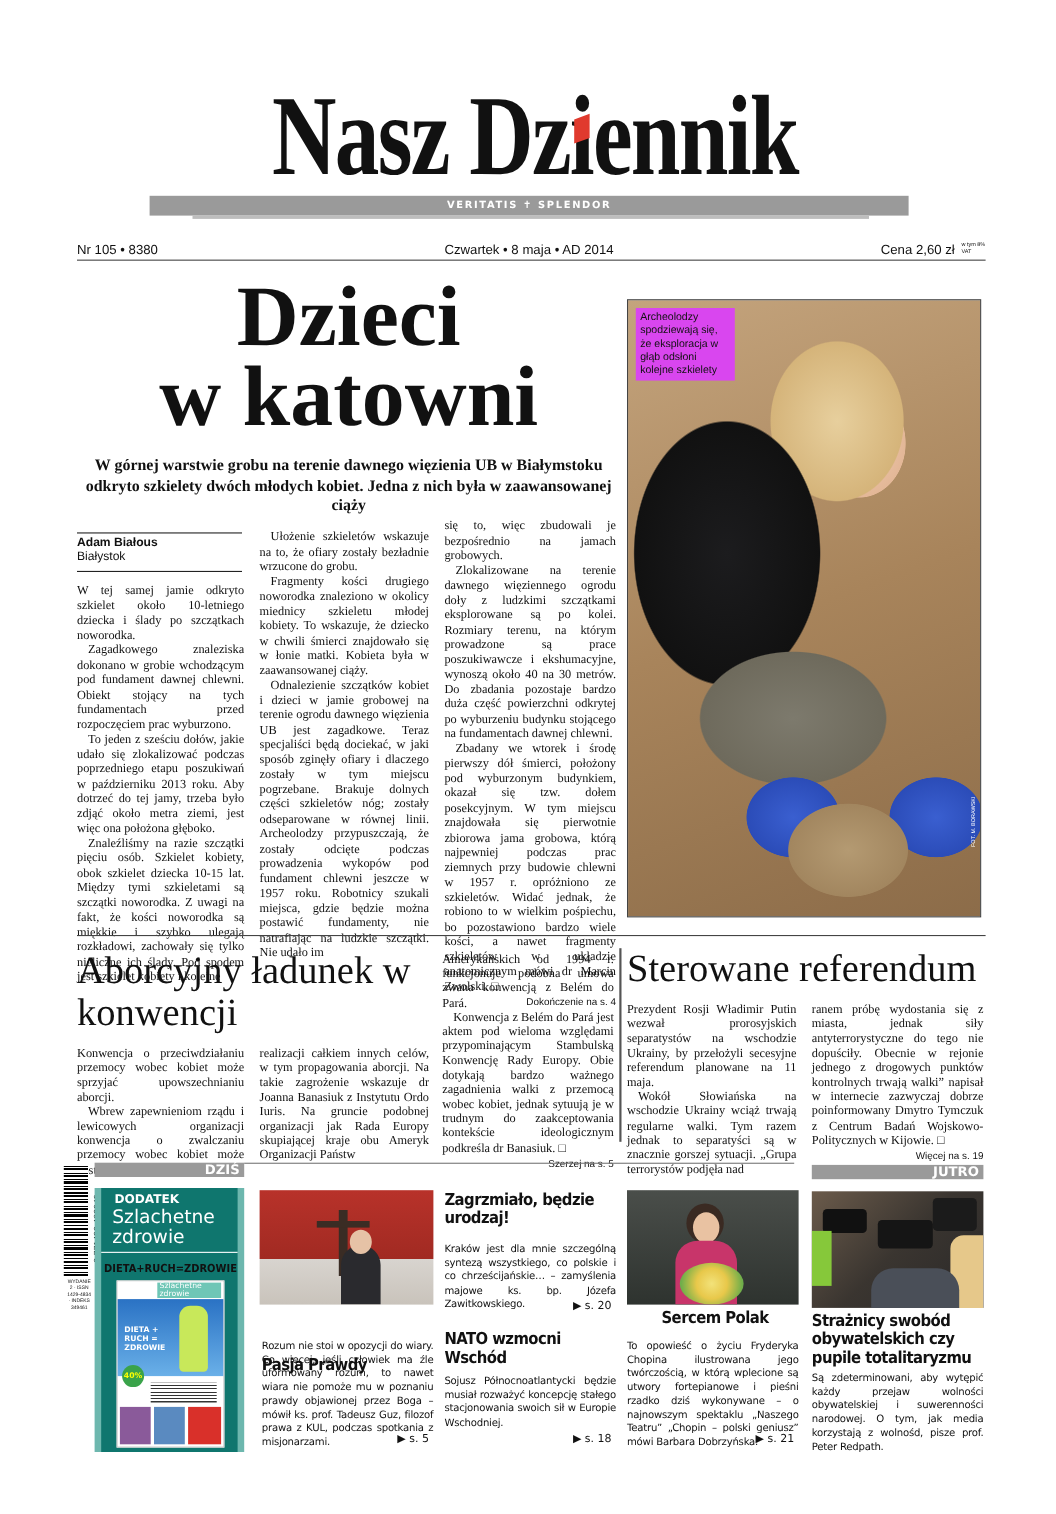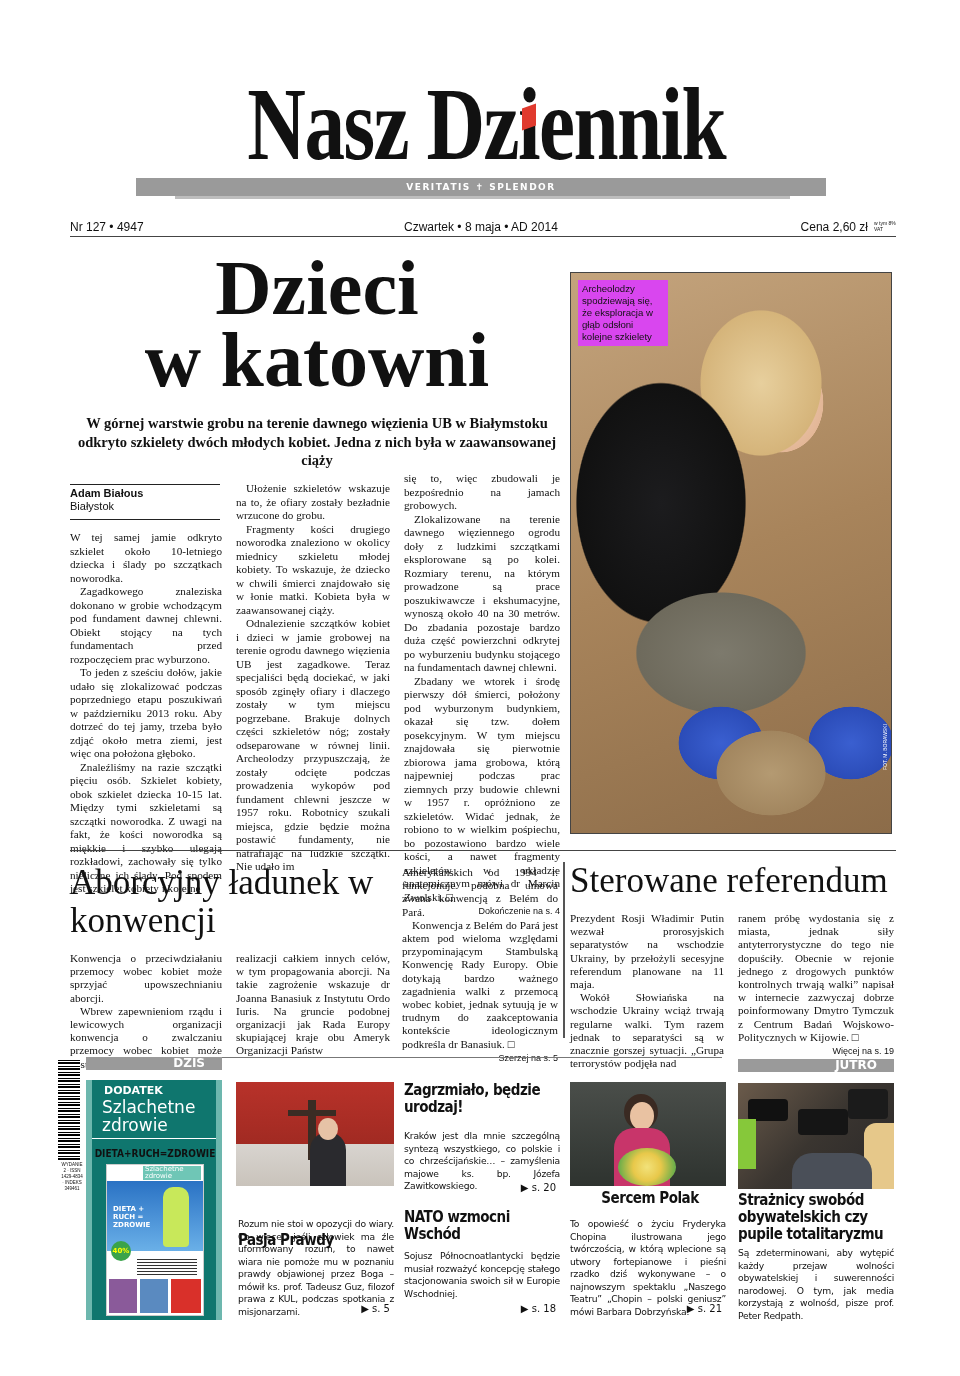--- a/index.html
+++ b/index.html
@@ -28,21 +28,21 @@
       radial-gradient(ellipse 140px 100px at 150px 380px,#7d7a6d 0%,#6e6a5c 60%,transparent 61%),
       radial-gradient(ellipse 120px 170px at 90px 230px,#1c1c1e 0%,#111 70%,transparent 71%),
       radial-gradient(ellipse 100px 120px at 190px 110px,#e7cf9d 0%,#d5b47a 60%,transparent 61%),
       radial-gradient(ellipse 60px 70px at 210px 130px,#f1cdb4 0%,#e3b797 70%,transparent 71%),
       linear-gradient(160deg,#c4a47d 0%,#a8845b 50%,#8c6c49 100%);}
   .caption-box{left:578px;top:280px;width:90px;height:66px;background:#d946ef;font-family:Liberation Sans, sans-serif;font-size:9.6px;line-height:12px;padding:3px 4px;box-sizing:border-box;}
   .photo-credit{left:882px;top:770px;font-family:"Liberation Sans",sans-serif;font-size:5px;color:#fff;transform:rotate(-90deg);transform-origin:left top;white-space:nowrap;}
   .divider-h{height:1px;background:#444;}
   .divider-v{width:1.5px;background:#555;}
   .head2{font-size:35px;line-height:38px;font-weight:normal;}
-  .section-bar{height:13px;background:#9a9a9a;color:#fff;font-family:"DejaVu Sans",sans-serif;font-weight:bold;font-size:12px;line-height:13px;text-align:right;padding-right:17px;box-sizing:border-box;}
+  .section-bar{height:13px;background:#9a9a9a;color:#fff;font-family:"DejaVu Sans",sans-serif;font-weight:bold;font-size:12px;line-height:13px;text-align:right;padding-right:4px;box-sizing:border-box;}
   .teaser-title{font-family:"DejaVu Sans Condensed","DejaVu Sans",sans-serif;font-weight:bold;font-size:15px;line-height:17px;letter-spacing:-0.5px;}
   .teaser-text{font-family:"DejaVu Sans",sans-serif;font-size:9.2px;line-height:12.5px;text-align:justify;letter-spacing:-0.2px;}
   .teaser-ref{font-family:"DejaVu Sans",sans-serif;font-size:10px;text-align:right;}
   .supplement{left:86px;top:1080px;width:136px;height:240px;background:#6db7ae;}
   .supp-inner{position:absolute;left:6px;top:0;width:124px;height:240px;background:#0f766e;}
   .supp-dodatek{position:absolute;left:12px;top:4px;color:#fff;font-family:"DejaVu Sans",sans-serif;font-weight:bold;font-size:11px;}
   .supp-title{position:absolute;left:10px;top:18px;color:#fff;font-family:"DejaVu Sans",sans-serif;font-size:17px;line-height:18px;}
   .supp-sep{position:absolute;left:0;top:58px;width:124px;height:1px;background:#fff;}
   .supp-formula{position:absolute;left:2px;top:68px;width:122px;text-align:center;font-family:"DejaVu Sans Condensed","DejaVu Sans",sans-serif;font-weight:bold;font-size:10px;color:#111;}
   .supp-cover{position:absolute;left:14px;top:84px;width:96px;height:150px;background:#fff;border:1px solid #ccc;}
@@ -56,21 +56,21 @@
 
 <div class="abs masthead">
   <span class="masthead-title">Nasz Dziennik</span>
   <div class="red-flag"></div>
 </div>
 <div class="abs band"></div>
 <div class="abs band-inner"></div>
 <div class="abs motto">VERITATIS ✝ SPLENDOR</div>
 
 <div class="abs info-row">
-  <span style="left:0">Nr 127 • 4947</span>
+  <span style="left:0">Nr 105 • 8380</span>
   <span style="left:334px">Czwartek  •  8 maja  •  AD 2014</span>
   <span style="right:28px">Cena 2,60 zł</span>
   <span style="right:0;font-size:5px;line-height:6px;width:22px;white-space:normal;">w tym 8% VAT</span>
 </div>
 
 <div class="abs headline-main">
   <div>Dzieci</div>
   <div>w katowni</div>
 </div>
 <div class="abs lead">W górnej warstwie grobu na terenie dawnego więzienia UB w Białymstoku odkryto szkielety dwóch młodych kobiet. Jedna z nich była w zaawansowanej ciąży</div>

